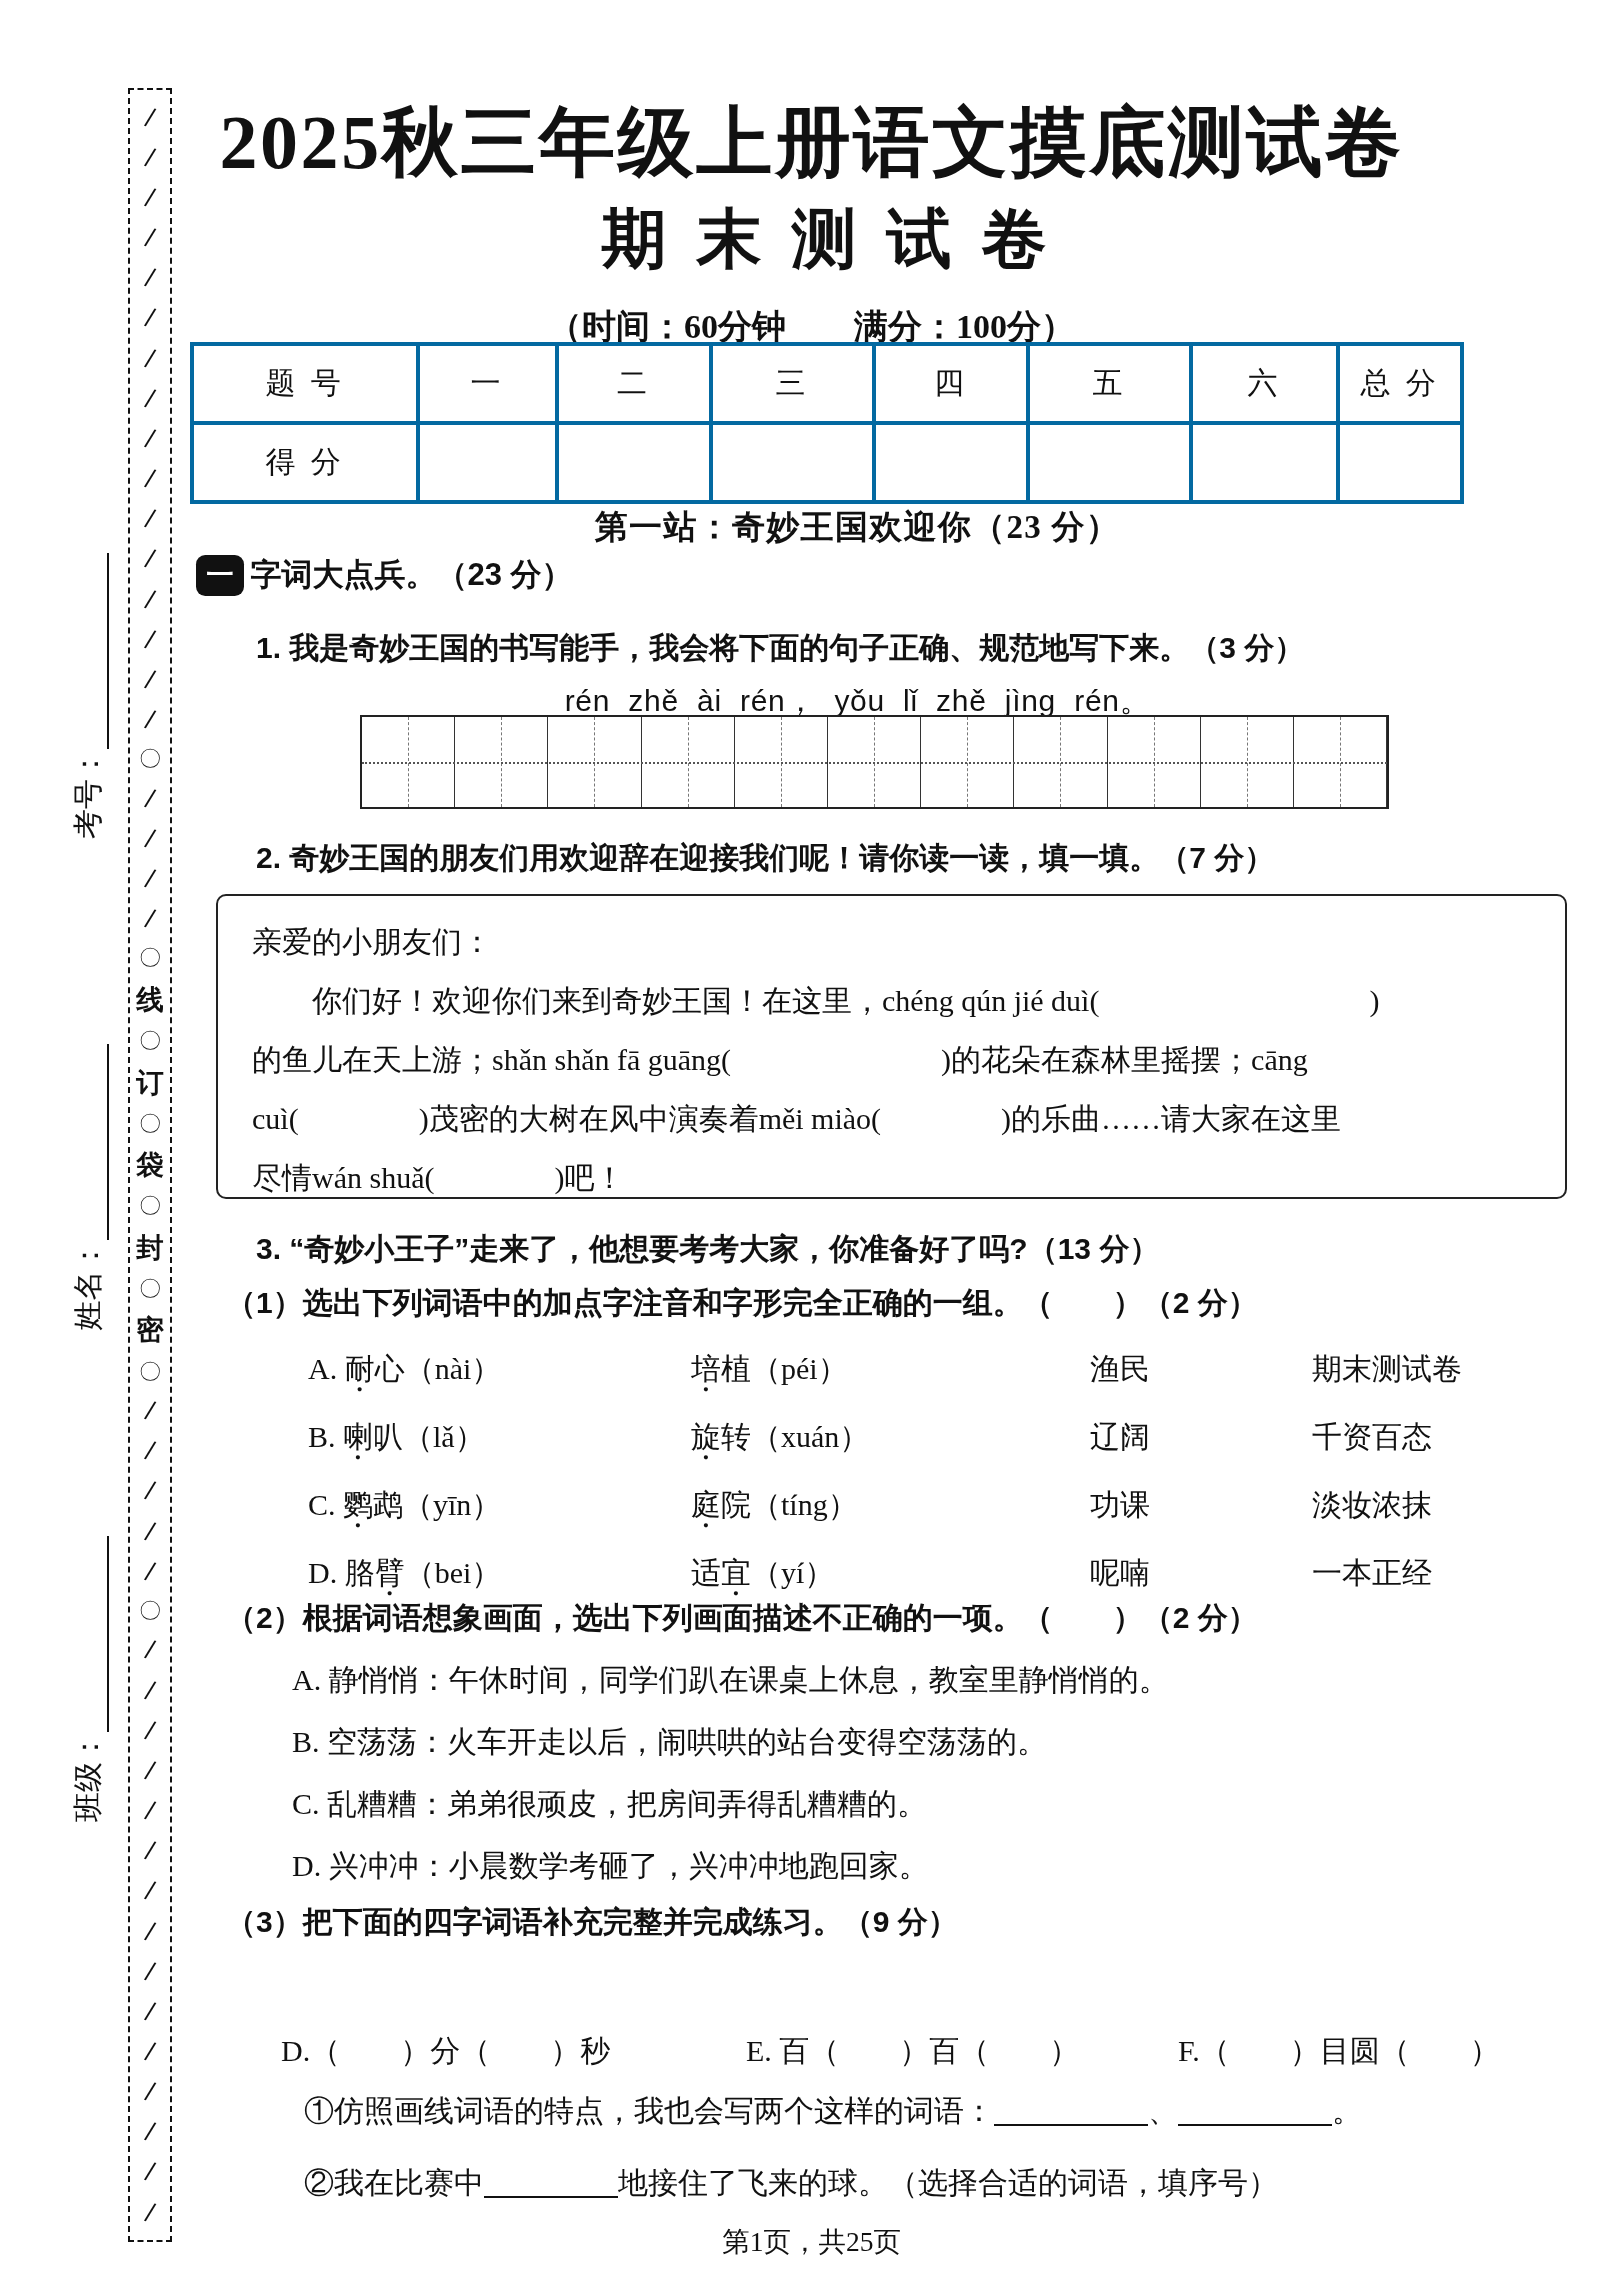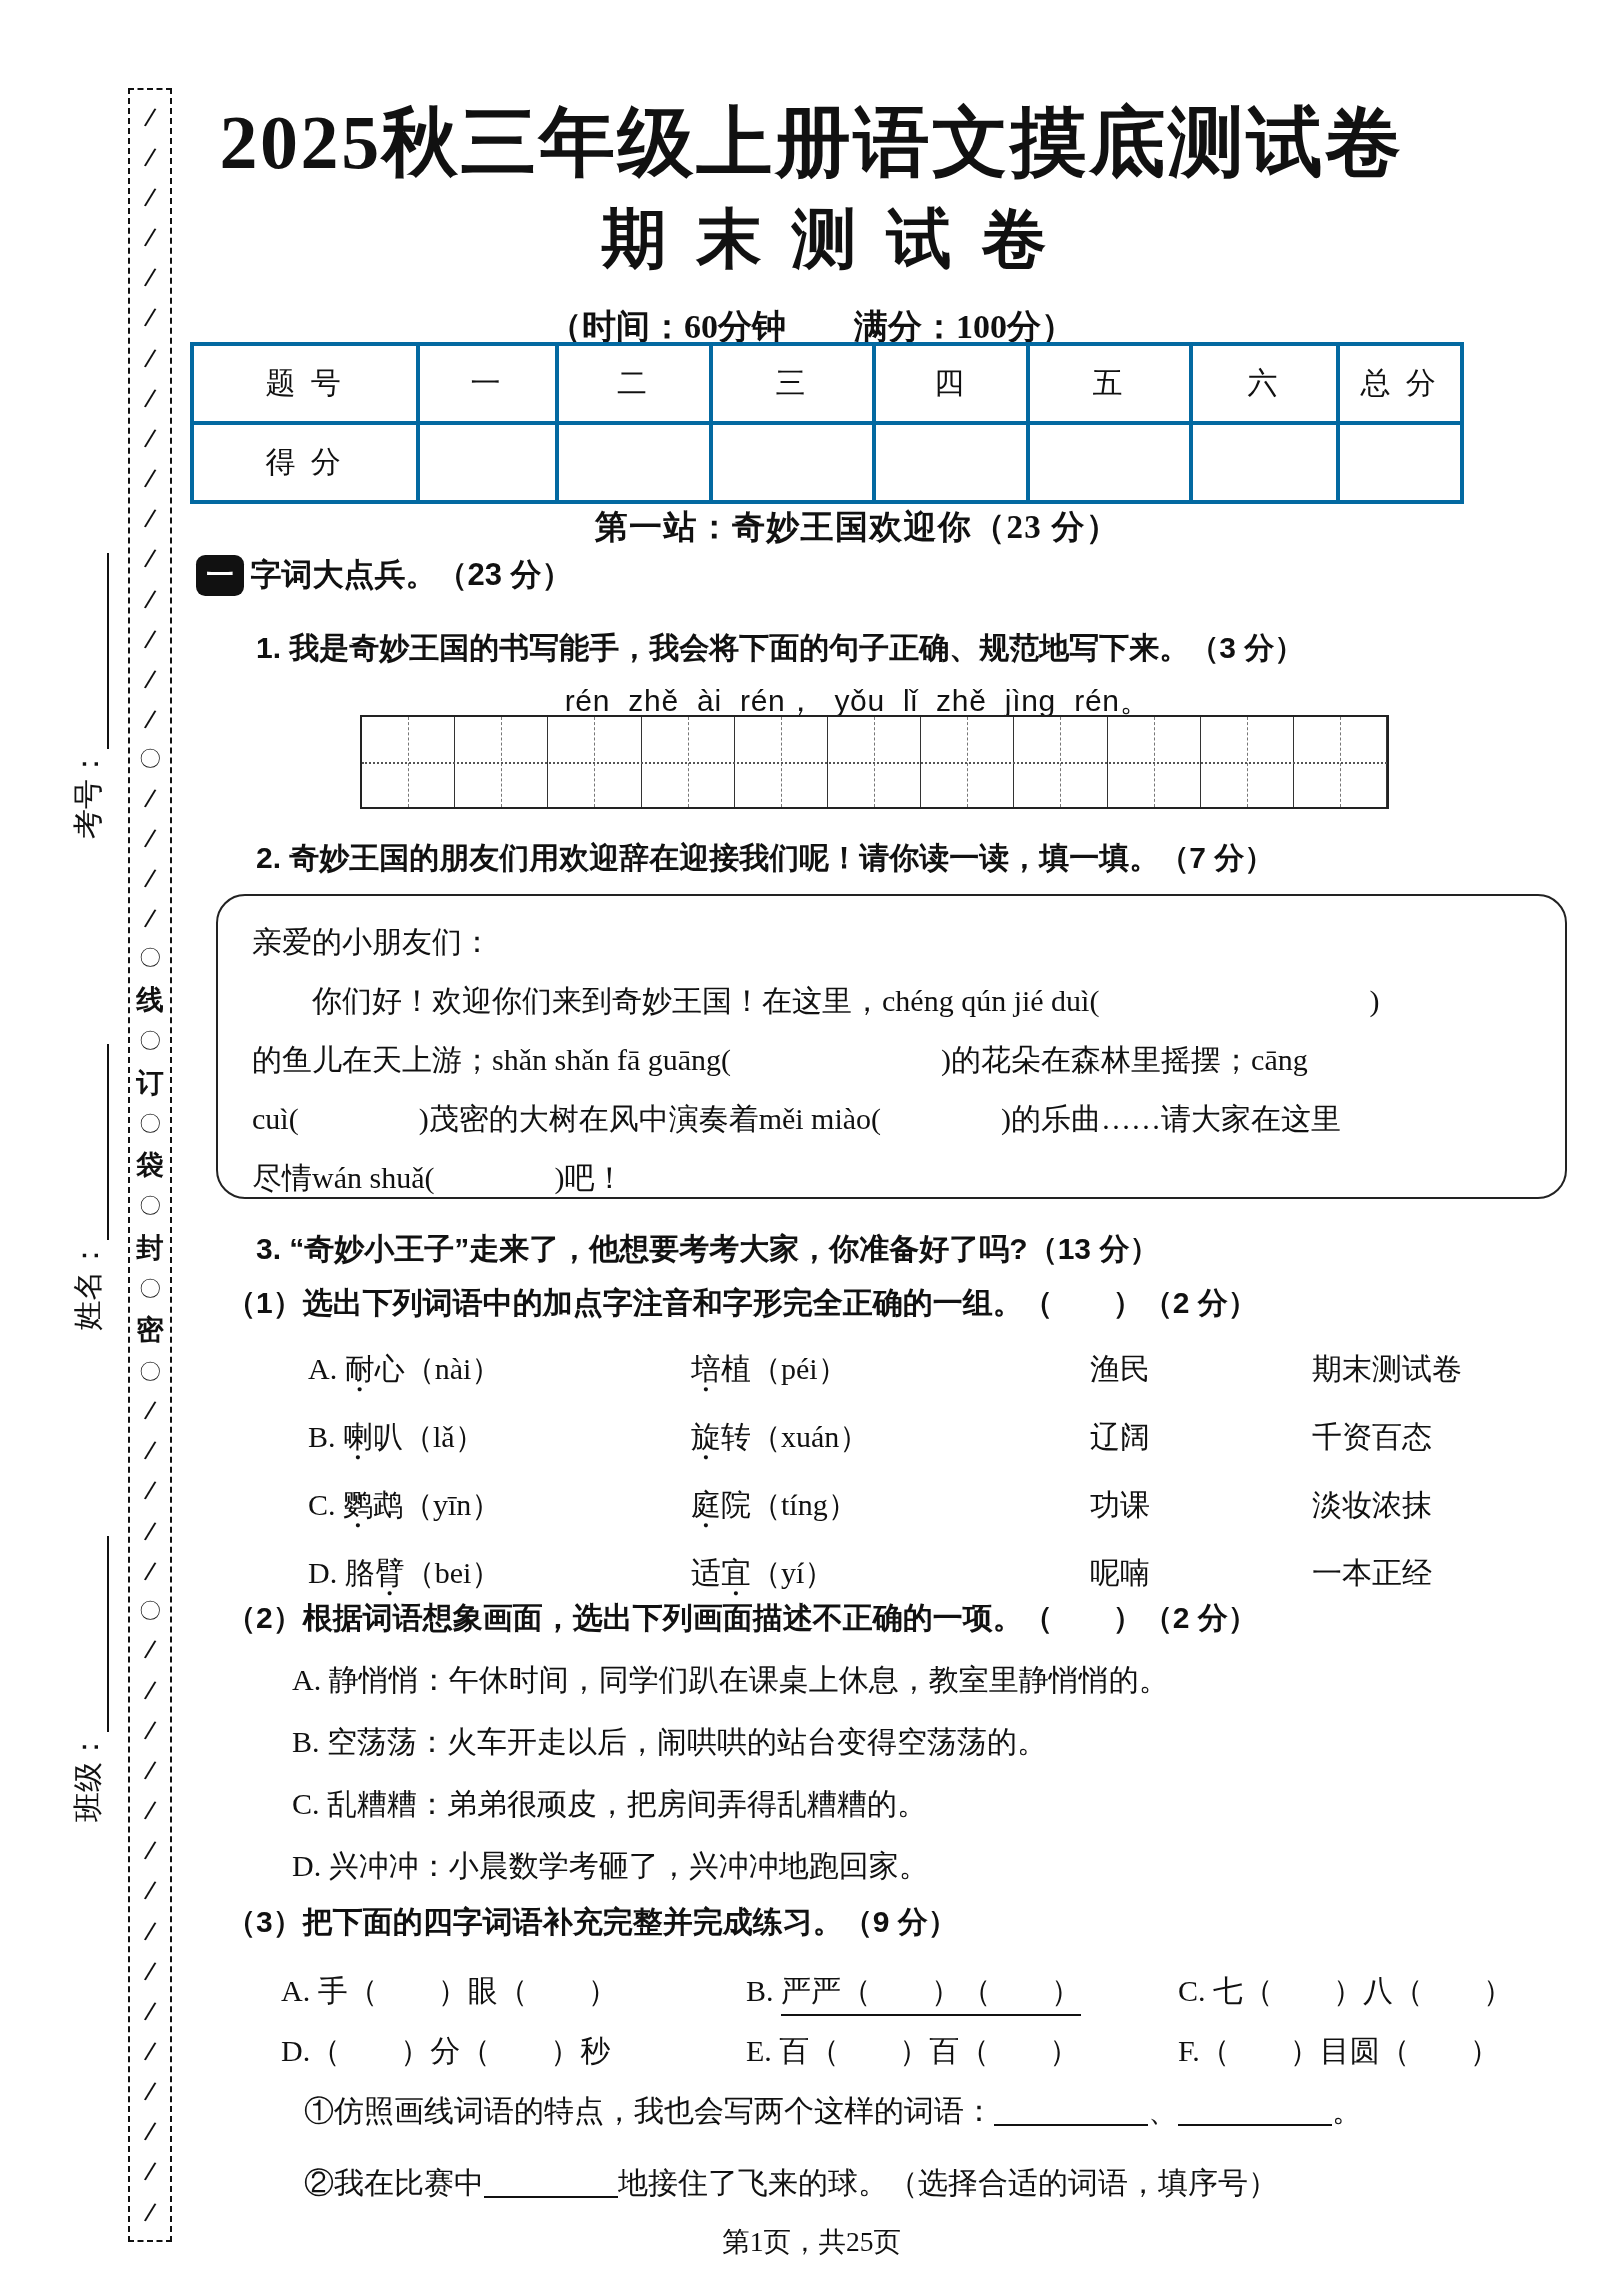--- a/index.html
+++ b/index.html
@@ -54,21 +54,21 @@
   
   .wgrid{position:absolute;top:715px;left:360px;width:1029px;height:94px;
     border:2px solid #222;box-sizing:border-box;display:flex;}
   .wcell{flex:1;border-right:1.3px solid #333;position:relative;}
   .wcell:last-child{border-right:none;}
   .wcell::before{content:"";position:absolute;left:50%;top:0;bottom:0;border-left:1.3px dashed #777;}
   .wgrid-mid{position:absolute;left:0;right:0;top:50%;border-top:2px dotted #555;}
 
   
   .letterbox{position:absolute;top:894px;left:216px;width:1351px;height:305px;
-    border:2px solid #222;border-radius:29px;box-sizing:border-box;
+    border:2px solid #222;border-radius:10px;box-sizing:border-box;
     padding:15.7px 34px 0 34px;font-size:30px;}
   .letter-line{line-height:59px;white-space:nowrap;}
   .letter-line.indent{text-indent:60px;}
 
   
   .opt1{position:absolute;top:1335px;left:308px;font-size:30px;}
   .opt1-row{height:68px;display:grid;grid-template-columns:383px 399px 222px auto;
     align-items:center;white-space:nowrap;}
   .dotch{position:relative;display:inline-block;}
   .dotch::after{content:"●";position:absolute;left:50%;transform:translateX(-50%);
@@ -272,25 +272,20 @@
 
   <div class="sub-stem" style="top:1598px">（2）根据词语想象画面，选出下列画面描述不正确的一项。（　　）（2 分）</div>
   <div class="opt2">
       <div class="opt2-row">A. 静悄悄：午休时间，同学们趴在课桌上休息，教室里静悄悄的。</div>
       <div class="opt2-row">B. 空荡荡：火车开走以后，闹哄哄的站台变得空荡荡的。</div>
       <div class="opt2-row">C. 乱糟糟：弟弟很顽皮，把房间弄得乱糟糟的。</div>
       <div class="opt2-row">D. 兴冲冲：小晨数学考砸了，兴冲冲地跑回家。</div>
     </div>
 
   <div class="sub-stem" style="top:1902px">（3）把下面的四字词语补充完整并完成练习。（9 分）</div>
-  <div class="idiom-row" id="idiom1">
-      <span class="idiom-item p0"><span>A. 手（　　）眼（　　）</span></span>
-      <span class="idiom-item p1"><span>B. </span><span class="useg">严严（　　）（　　）</span></span>
-      <span class="idiom-item p2"><span>C. 七（　　）八（　　）</span></span>
-    </div>
   <div class="idiom-row" id="idiom2">
       <span class="idiom-item p0"><span>D.（　　）分（　　）秒</span></span>
       <span class="idiom-item p1"><span>E. 百（　　）百（　　）</span></span>
       <span class="idiom-item p2"><span>F.（　　）目圆（　　）</span></span>
     </div>
   <div class="ex-line" id="ex1"><span>①仿照画线词语的特点，我也会写两个这样的词语：</span><span class="blank" style="width: 154px;"></span><span>、</span><span class="blank" style="width: 154px;"></span><span>。</span></div>
   <div class="ex-line" id="ex2"><span>②我在比赛中</span><span class="blank" style="width: 134px;"></span><span>地接住了飞来的球。（选择合适的词语，填序号）</span></div>
 
   <div class="footer">第1页，共25页</div>
 </div>

